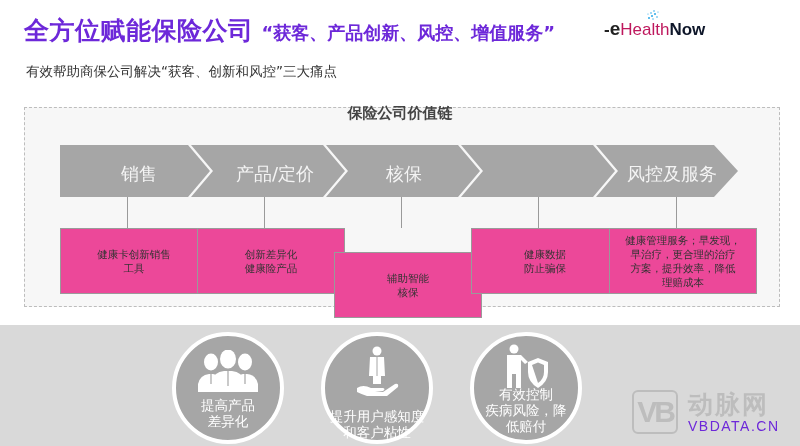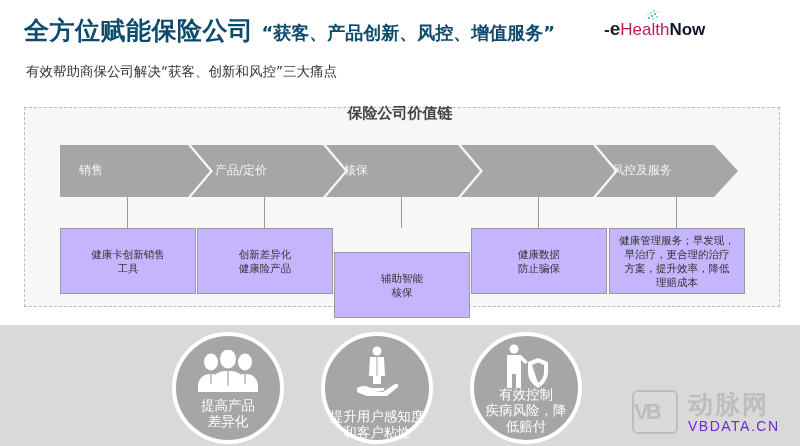--- a/index.html
+++ b/index.html
@@ -1,47 +1,47 @@
 <!DOCTYPE html>
 <html><head>
 <meta charset="utf-8">
 <style>
   * { box-sizing: border-box; margin: 0; padding: 0; }
   html, body { width: 800px; height: 446px; overflow: hidden; background: #ffffff; font-family: "DejaVu Sans", "Liberation Sans", sans-serif; }
   .page { position: relative; width: 800px; height: 446px; }
 
-  .title { position: absolute; left: 24px; top: 14px; white-space: nowrap; color: #0c4a6e; }
+  .title { position: absolute; left: 24px; top: 14px; white-space: nowrap; color: #6d28d9; }
   .title .main { font-size: 25px; font-weight: bold; letter-spacing: 0.5px; }
   .title .quote { font-size: 18px; font-weight: bold; margin-left: 8px; }
   .subtitle { position: absolute; left: 26px; top: 63px; font-size: 13.5px; color: #333333; white-space: nowrap; }
 
   .logo { position: absolute; left: 604px; top: 18px; font-family: "Liberation Sans", sans-serif; font-size: 17px; font-weight: bold; white-space: nowrap; }
   .logo .dash { color: #222; }
   .logo .e { color: #222; font-size: 19px; }
   .logo .health { color: #be185d; font-weight: normal; }
   .logo .now { color: #0f172a; }
   .logo .sparkle { position: absolute; left: 42px; top: -9px; width: 14px; height: 12px; }
 
   .chain-box { position: absolute; left: 24px; top: 107px; width: 756px; height: 200px; border: 1px dashed #bdbdbd; background: #f7f7f7; }
   .chain-title { position: absolute; left: 0; width: 100%; top: 104px; text-align: center; font-size: 15px; font-weight: bold; color: #444; }
 
   .chevrons { position: absolute; left: 60px; top: 145px; width: 680px; height: 52px; }
-  .chev-label { position: absolute; top: 162px; font-size: 12px; color: #f4f4f4; width: 120px; }
+  .chev-label { position: absolute; top: 162px; font-size: 18px; color: #f4f4f4; text-align: center; width: 120px; }
 
   .vline { position: absolute; top: 197px; width: 1px; height: 31px; background: #9a9a9a; }
-  .desc-box { position: absolute; top: 228px; width: 136px; height: 66px; border: 1px solid #9a9a9a; background: #c4b5fd; display: flex; align-items: center; justify-content: center; text-align: center; font-size: 10.5px; line-height: 14px; color: #333; white-space: pre-line; padding: 0 2px; }
+  .desc-box { position: absolute; top: 228px; width: 148px; height: 66px; border: 1px solid #9a9a9a; background: #ec4899; display: flex; align-items: center; justify-content: center; text-align: center; font-size: 10.5px; line-height: 14px; color: #333; white-space: pre-line; padding: 0 2px; }
   .desc-box.small { font-size: 10.5px; line-height: 14px; }
 
   .bottom-band { position: absolute; left: 0; top: 325px; width: 800px; height: 121px; background: #d9d9d9; }
   .circle { position: absolute; width: 112px; height: 112px; border-radius: 50%; background: #a6a6a6; border: 4px solid #ffffff; top: 332px; }
   .circle .icon { position: absolute; left: 50%; transform: translateX(-50%); top: 14px; }
   .circle .label { position: absolute; left: 0; width: 100%; text-align: center; color: #ffffff; font-size: 13.5px; line-height: 16px; white-space: pre-line; }
 
   .watermark { position: absolute; left: 632px; top: 388px; width: 160px; height: 50px; }
-  .wm-box { position: absolute; left: 0; top: 2px; width: 46px; height: 44px; border: 2px solid #bdbdbd; border-radius: 6px; color: #bdbdbd; font-family: "Liberation Sans", sans-serif; font-weight: bold; font-size: 22px; line-height: 40px; text-align: left; letter-spacing: -3px; }
+  .wm-box { position: absolute; left: 0; top: 2px; width: 46px; height: 44px; border: 2px solid #bdbdbd; border-radius: 6px; color: #bdbdbd; font-family: "Liberation Sans", sans-serif; font-weight: bold; font-size: 30px; line-height: 40px; text-align: center; letter-spacing: -3px; }
   .wm-cn { position: absolute; left: 56px; top: 0px; font-size: 25px; font-weight: bold; color: #bdbdbd; letter-spacing: 2px; white-space: nowrap; }
   .wm-en { position: absolute; left: 56px; top: 30px; font-family: "Liberation Sans", sans-serif; font-size: 14px; color: #6d28d9; letter-spacing: 1.5px; white-space: nowrap; }
 </style>
 </head>
 <body>
 
 <div class="page">
 
   <div class="title">
     <span class="main">全方位赋能保险公司</span><span class="quote">“获客、产品创新、风控、增值服务”</span>

